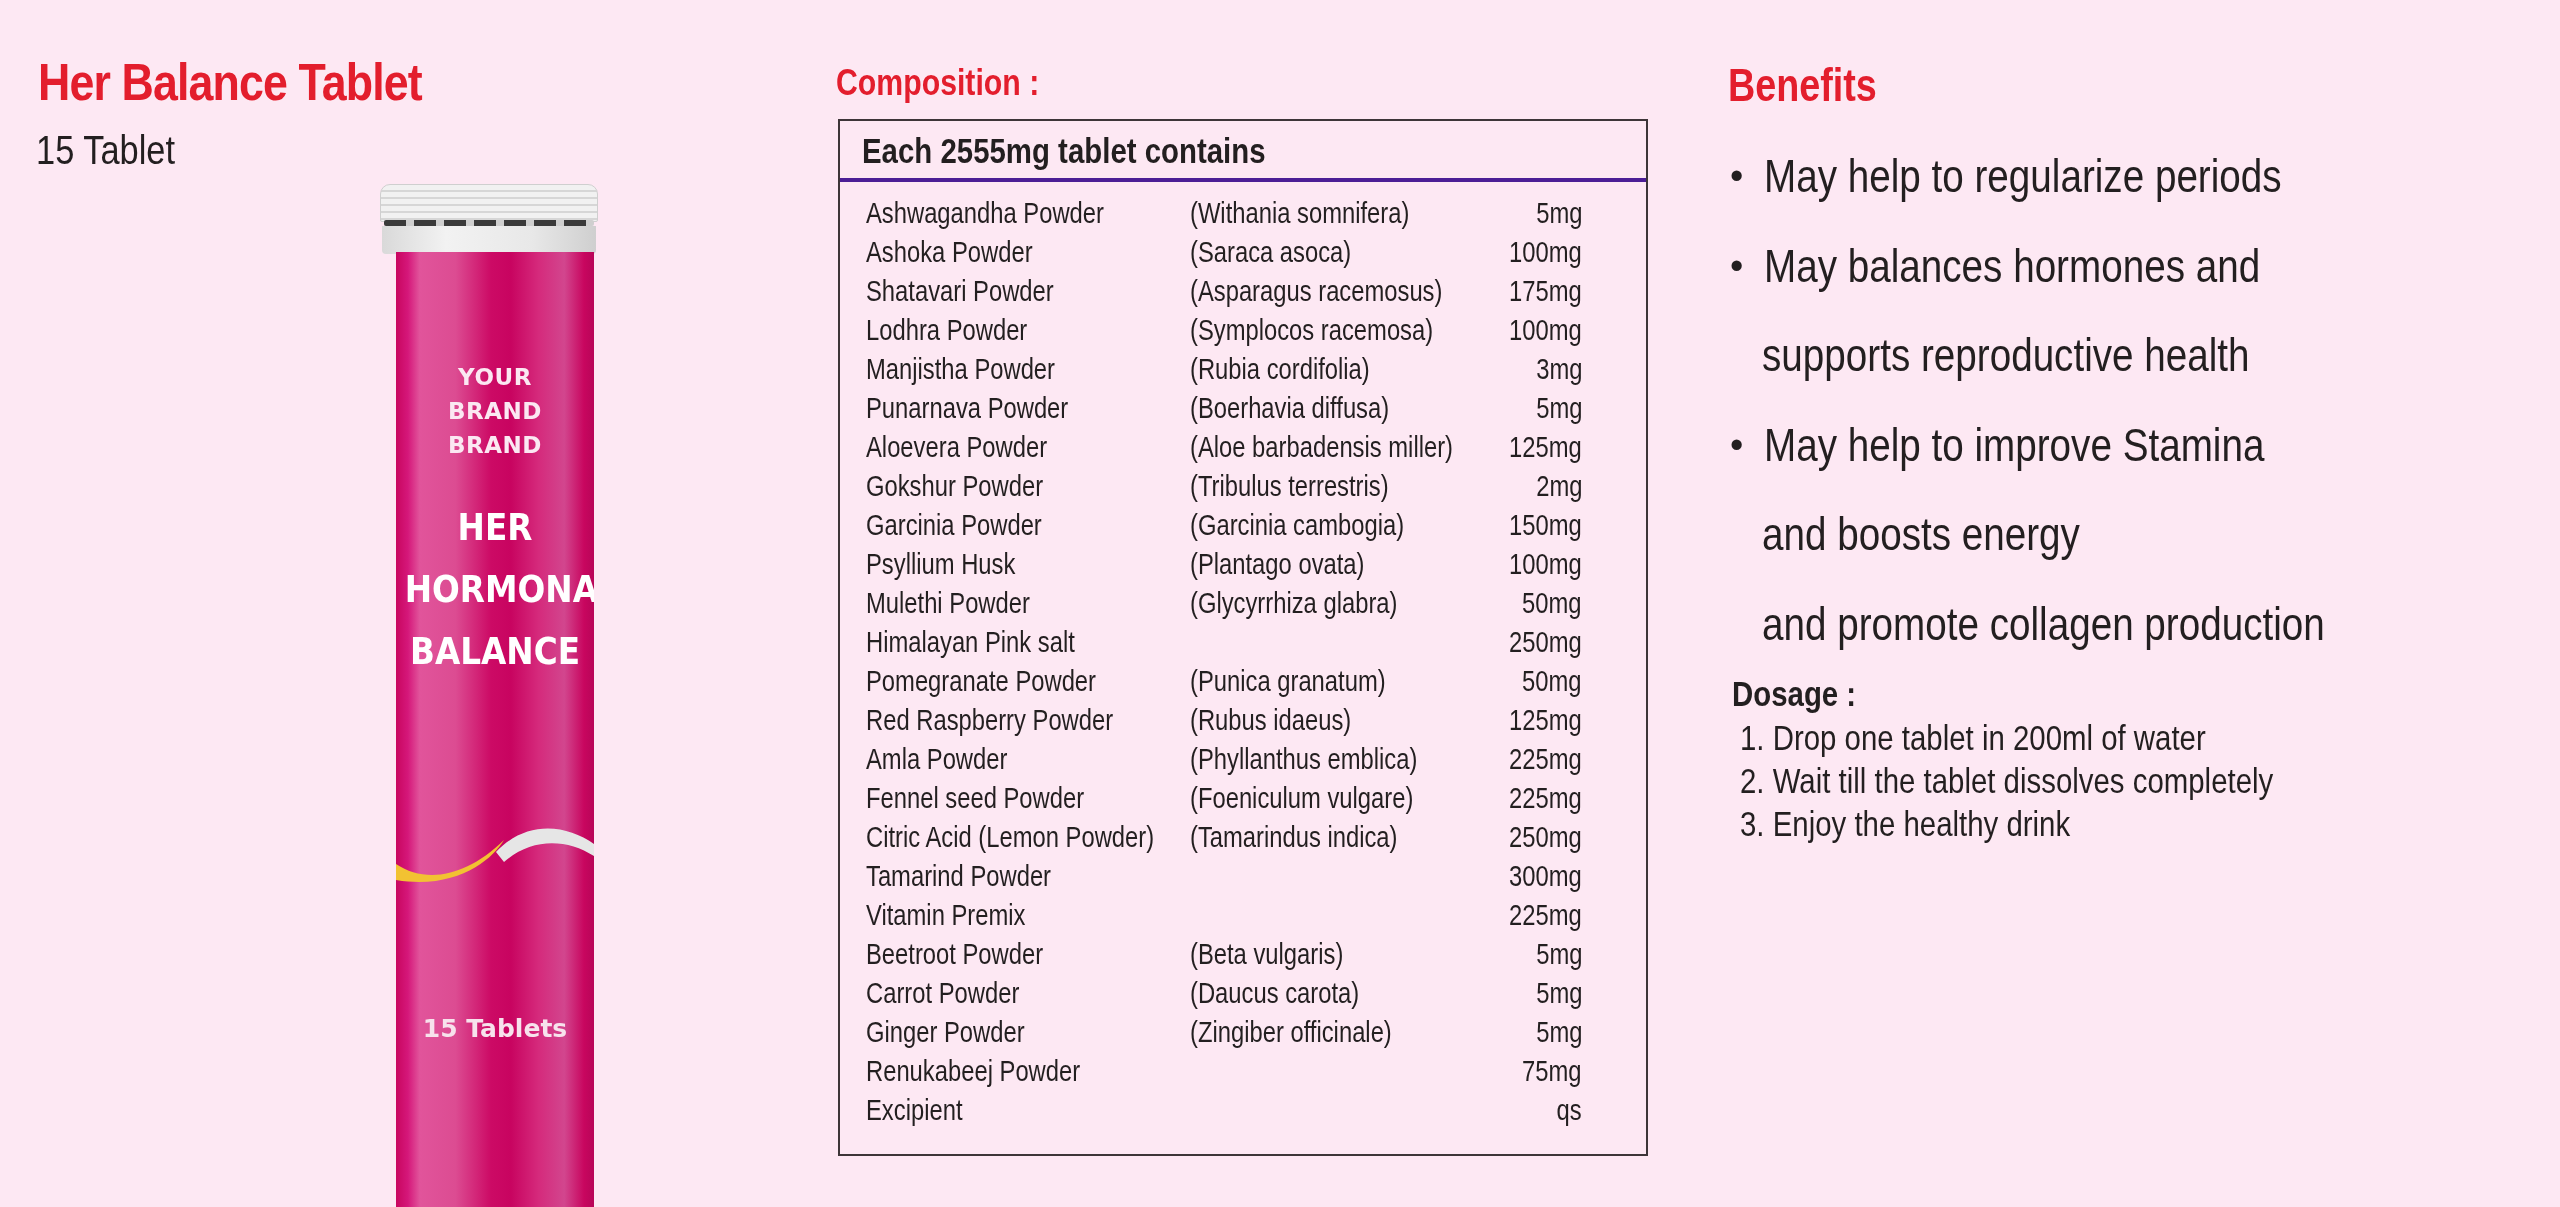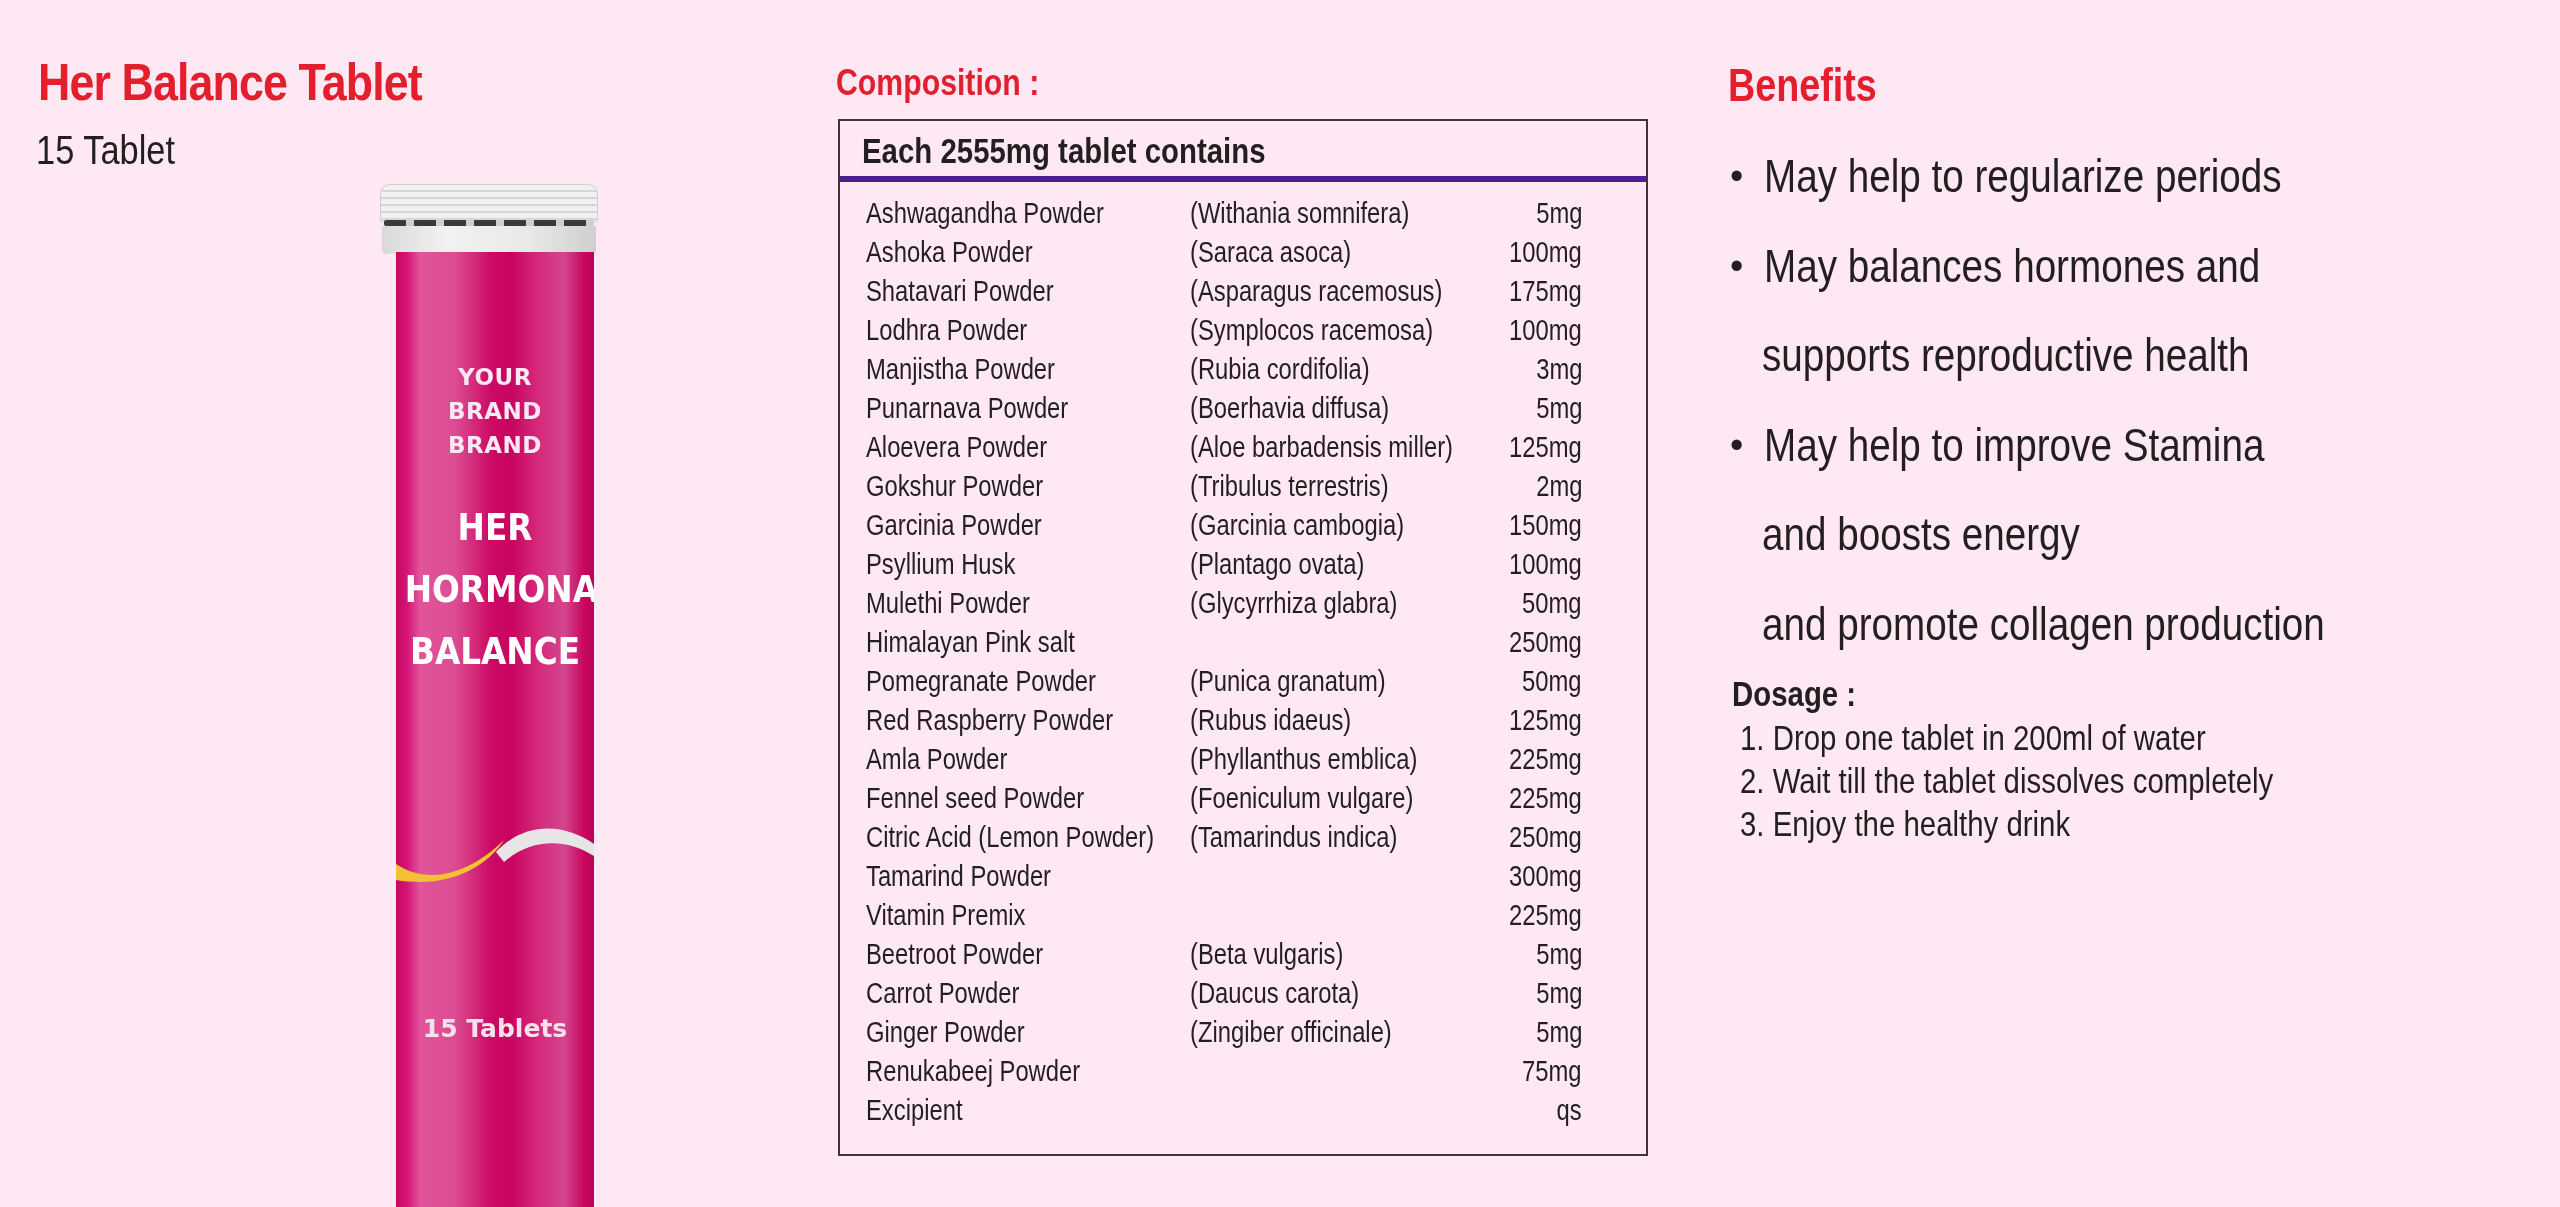--- a/index.html
+++ b/index.html
@@ -72,21 +72,21 @@
   .composition-heading {
     position: absolute; left: 836px; top: 62px;
     font-size: 36px; font-weight: bold; color: #e31e2d;
     transform: scaleX(0.84); transform-origin: left top; white-space: nowrap;
   }
   .comp-box {
     position: absolute; left: 838px; top: 119px; width: 810px; height: 1037px;
     border: 2px solid #3d3538;
   }
   .comp-header {
-    height: 61px; border-bottom: 6px solid #4c1d95;
+    height: 61px; border-bottom: 4px solid #4c1d95;
     padding-left: 22px; padding-top: 10px;
   }
   .comp-header span {
     display: inline-block; font-size: 35px; font-weight: bold;
     transform: scaleX(0.84); transform-origin: left top; white-space: nowrap;
   }
   .comp-rows { padding-top: 12px; }
   .comp-row {
     position: relative; height: 39px; font-size: 29px; line-height: 39px;
     white-space: nowrap;

